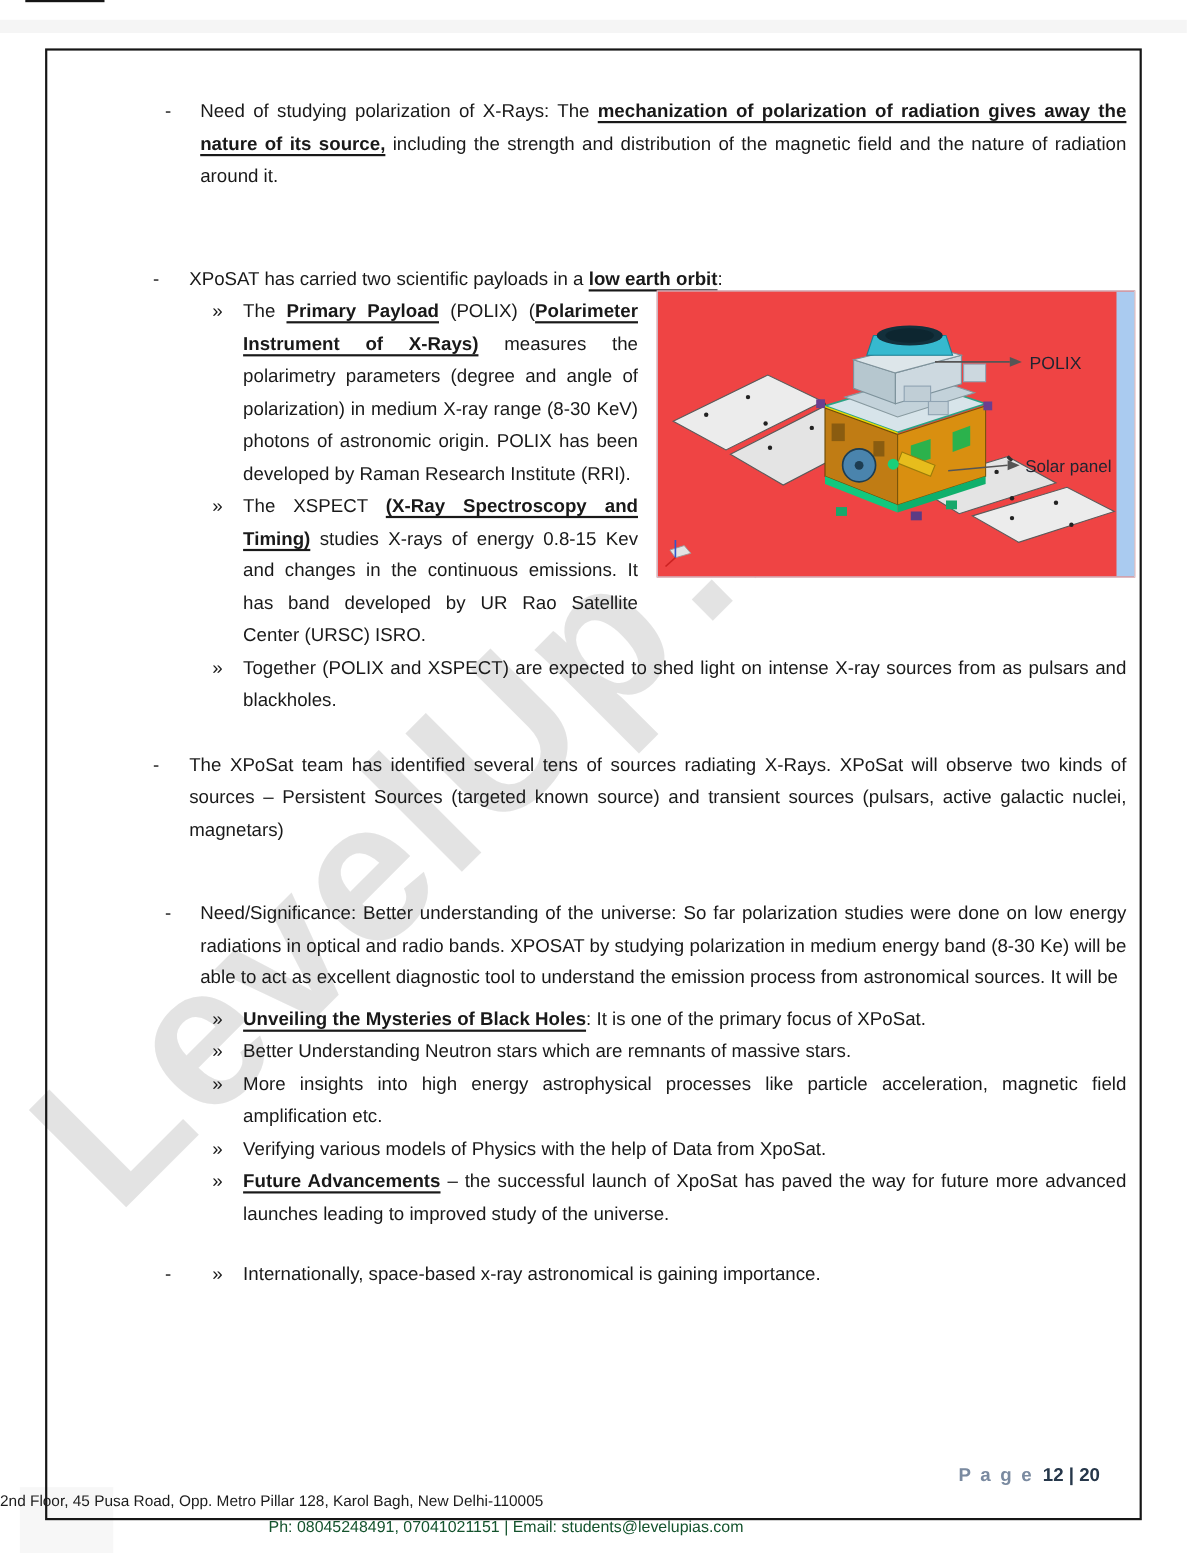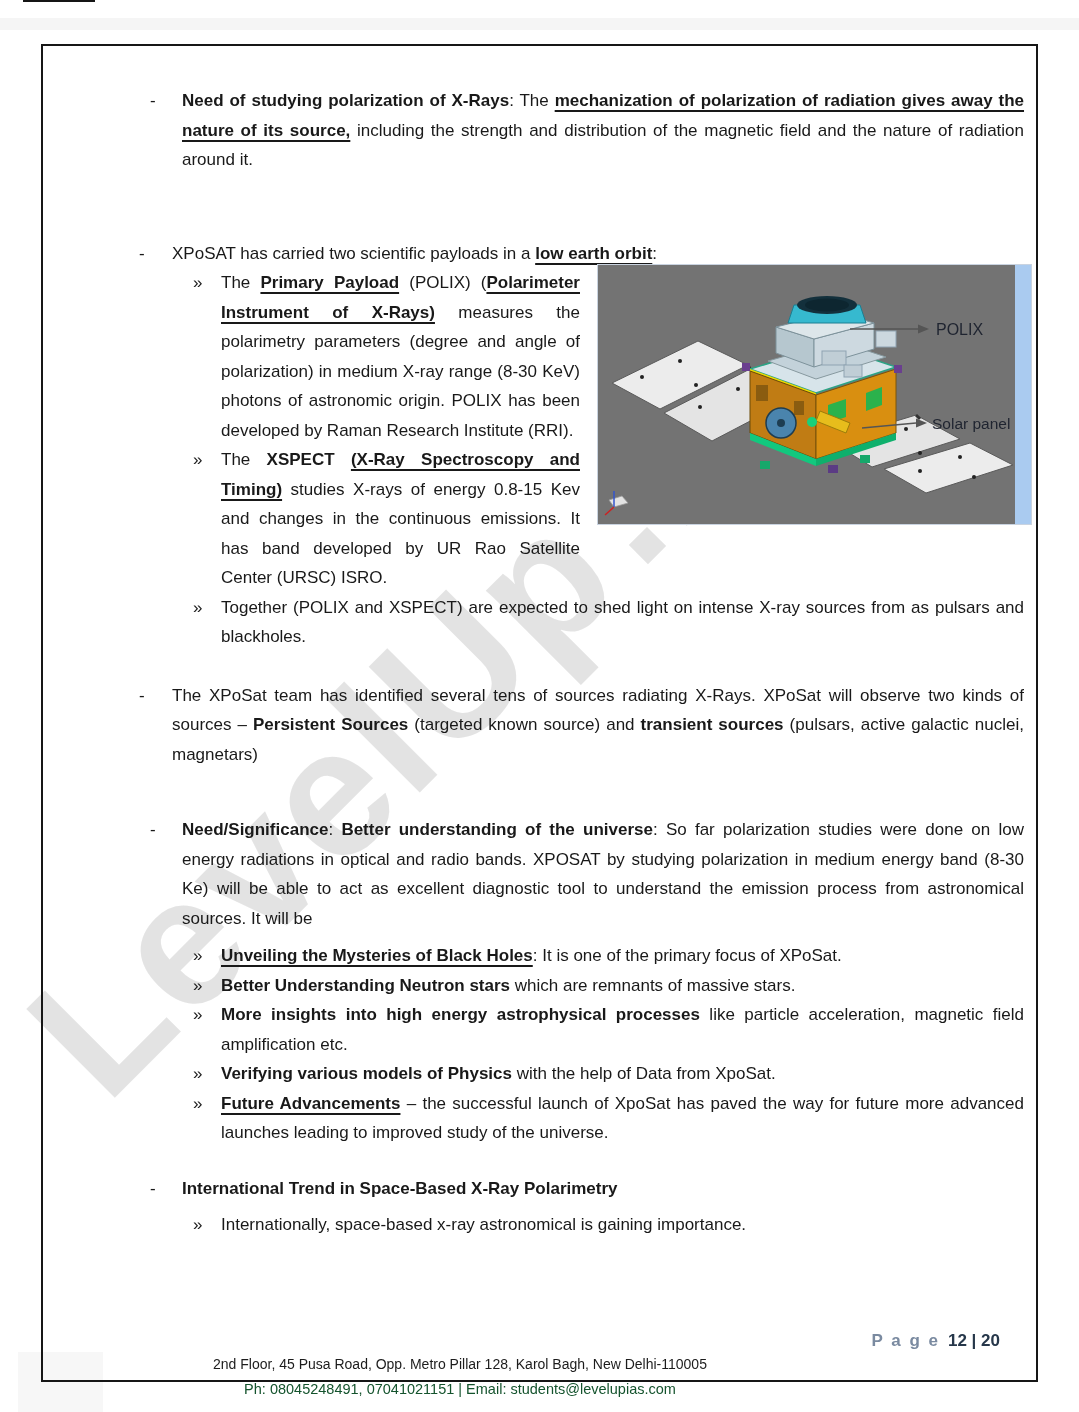--- a/index.html
+++ b/index.html
@@ -27,44 +27,44 @@
   .flow{position:absolute;left:0;top:0;right:0;bottom:0;padding:40px 12px 0 2px;}
 
   .t{font-size:17px;line-height:29.5px;text-align:justify;position:relative;margin:0;}
   .in1{margin-left:137px;}
   .in1b{margin-left:127px;}
   .in2{margin-left:176px;}
   .mk{position:absolute;top:0;}
   .in1 > .mk{left:-32px;}
   .in1b > .mk{left:-33px;}
   .in2 > .mk{left:-28px;}
-  .b{font-weight:700;}
+  .b{font-weight:400;}
   .u{text-decoration-thickness:1.5px;text-underline-offset:3.5px;}
   .bu{font-weight:700;text-decoration:underline;text-decoration-thickness:2px;text-underline-offset:3.5px;}
 
   #p-b2{margin-top:64px;}
   #p-b3{margin-top:29px;}
   #p-b4{margin-top:46px;}
   #p-u1{margin-top:8px;}
   #p-b5{margin-top:26px;}
   #p-i1{margin-top:7px;}
 
   .fig{
     float:right;width:433px;height:259px;margin:-4px -8px 26px 17px;
-    position:relative;background:#737373;border:1px solid #c9d3e0;z-index:3;
+    position:relative;background:#ef4444;border:1px solid #c9d3e0;z-index:3;
   }
   .fig svg{display:block;}
 
   .page-num{
     position:absolute;right:79px;top:1331px;font-size:17px;z-index:4;white-space:nowrap;
   }
   .page-num .lbl{color:#7a8aa0;font-weight:700;letter-spacing:2px;margin-left:18px;}
   .page-num .num{color:#26374a;font-weight:700;margin-left:8px;}
   .footer-address{
-    position:absolute;left:0;top:1356px;width:920px;text-align:center;
+    position:absolute;left:0;top:1356px;width:920px;
     font-size:14px;color:#1c1c1c;z-index:4;
   }
   .footer-contact{
     position:absolute;left:0;top:1381px;width:920px;text-align:center;
     font-size:14.5px;color:#14532d;z-index:4;
   }
 </style>
 </head>
 <body>
 
@@ -211,21 +211,21 @@
 
     <p class="t in2" id="p-u4">
       <span class="mk">»</span><span class="b">Verifying various models of Physics</span><span> with the help of Data from XpoSat.</span>
     </p>
 
     <p class="t in2" id="p-u5">
       <span class="mk">»</span><span class="bu">Future Advancements</span><span> – the successful launch of XpoSat has paved the way for </span><span class="u">future more advanced launches</span><span> leading to improved study of the universe.</span>
     </p>
 
     <p class="t in1" id="p-b5">
-      <span class="mk">-</span><span class="b">International Trend in Space-Based X-Ray Polarimetry</span>
+      <span class="mk">-</span>
     </p>
 
     <p class="t in2" id="p-i1">
       <span class="mk">»</span><span>Internationally, space-based x-ray astronomical is </span><span class="u">gaining importance</span><span>.</span>
     </p>
 
   </div>
 </div>
 
 <div class="page-num">

